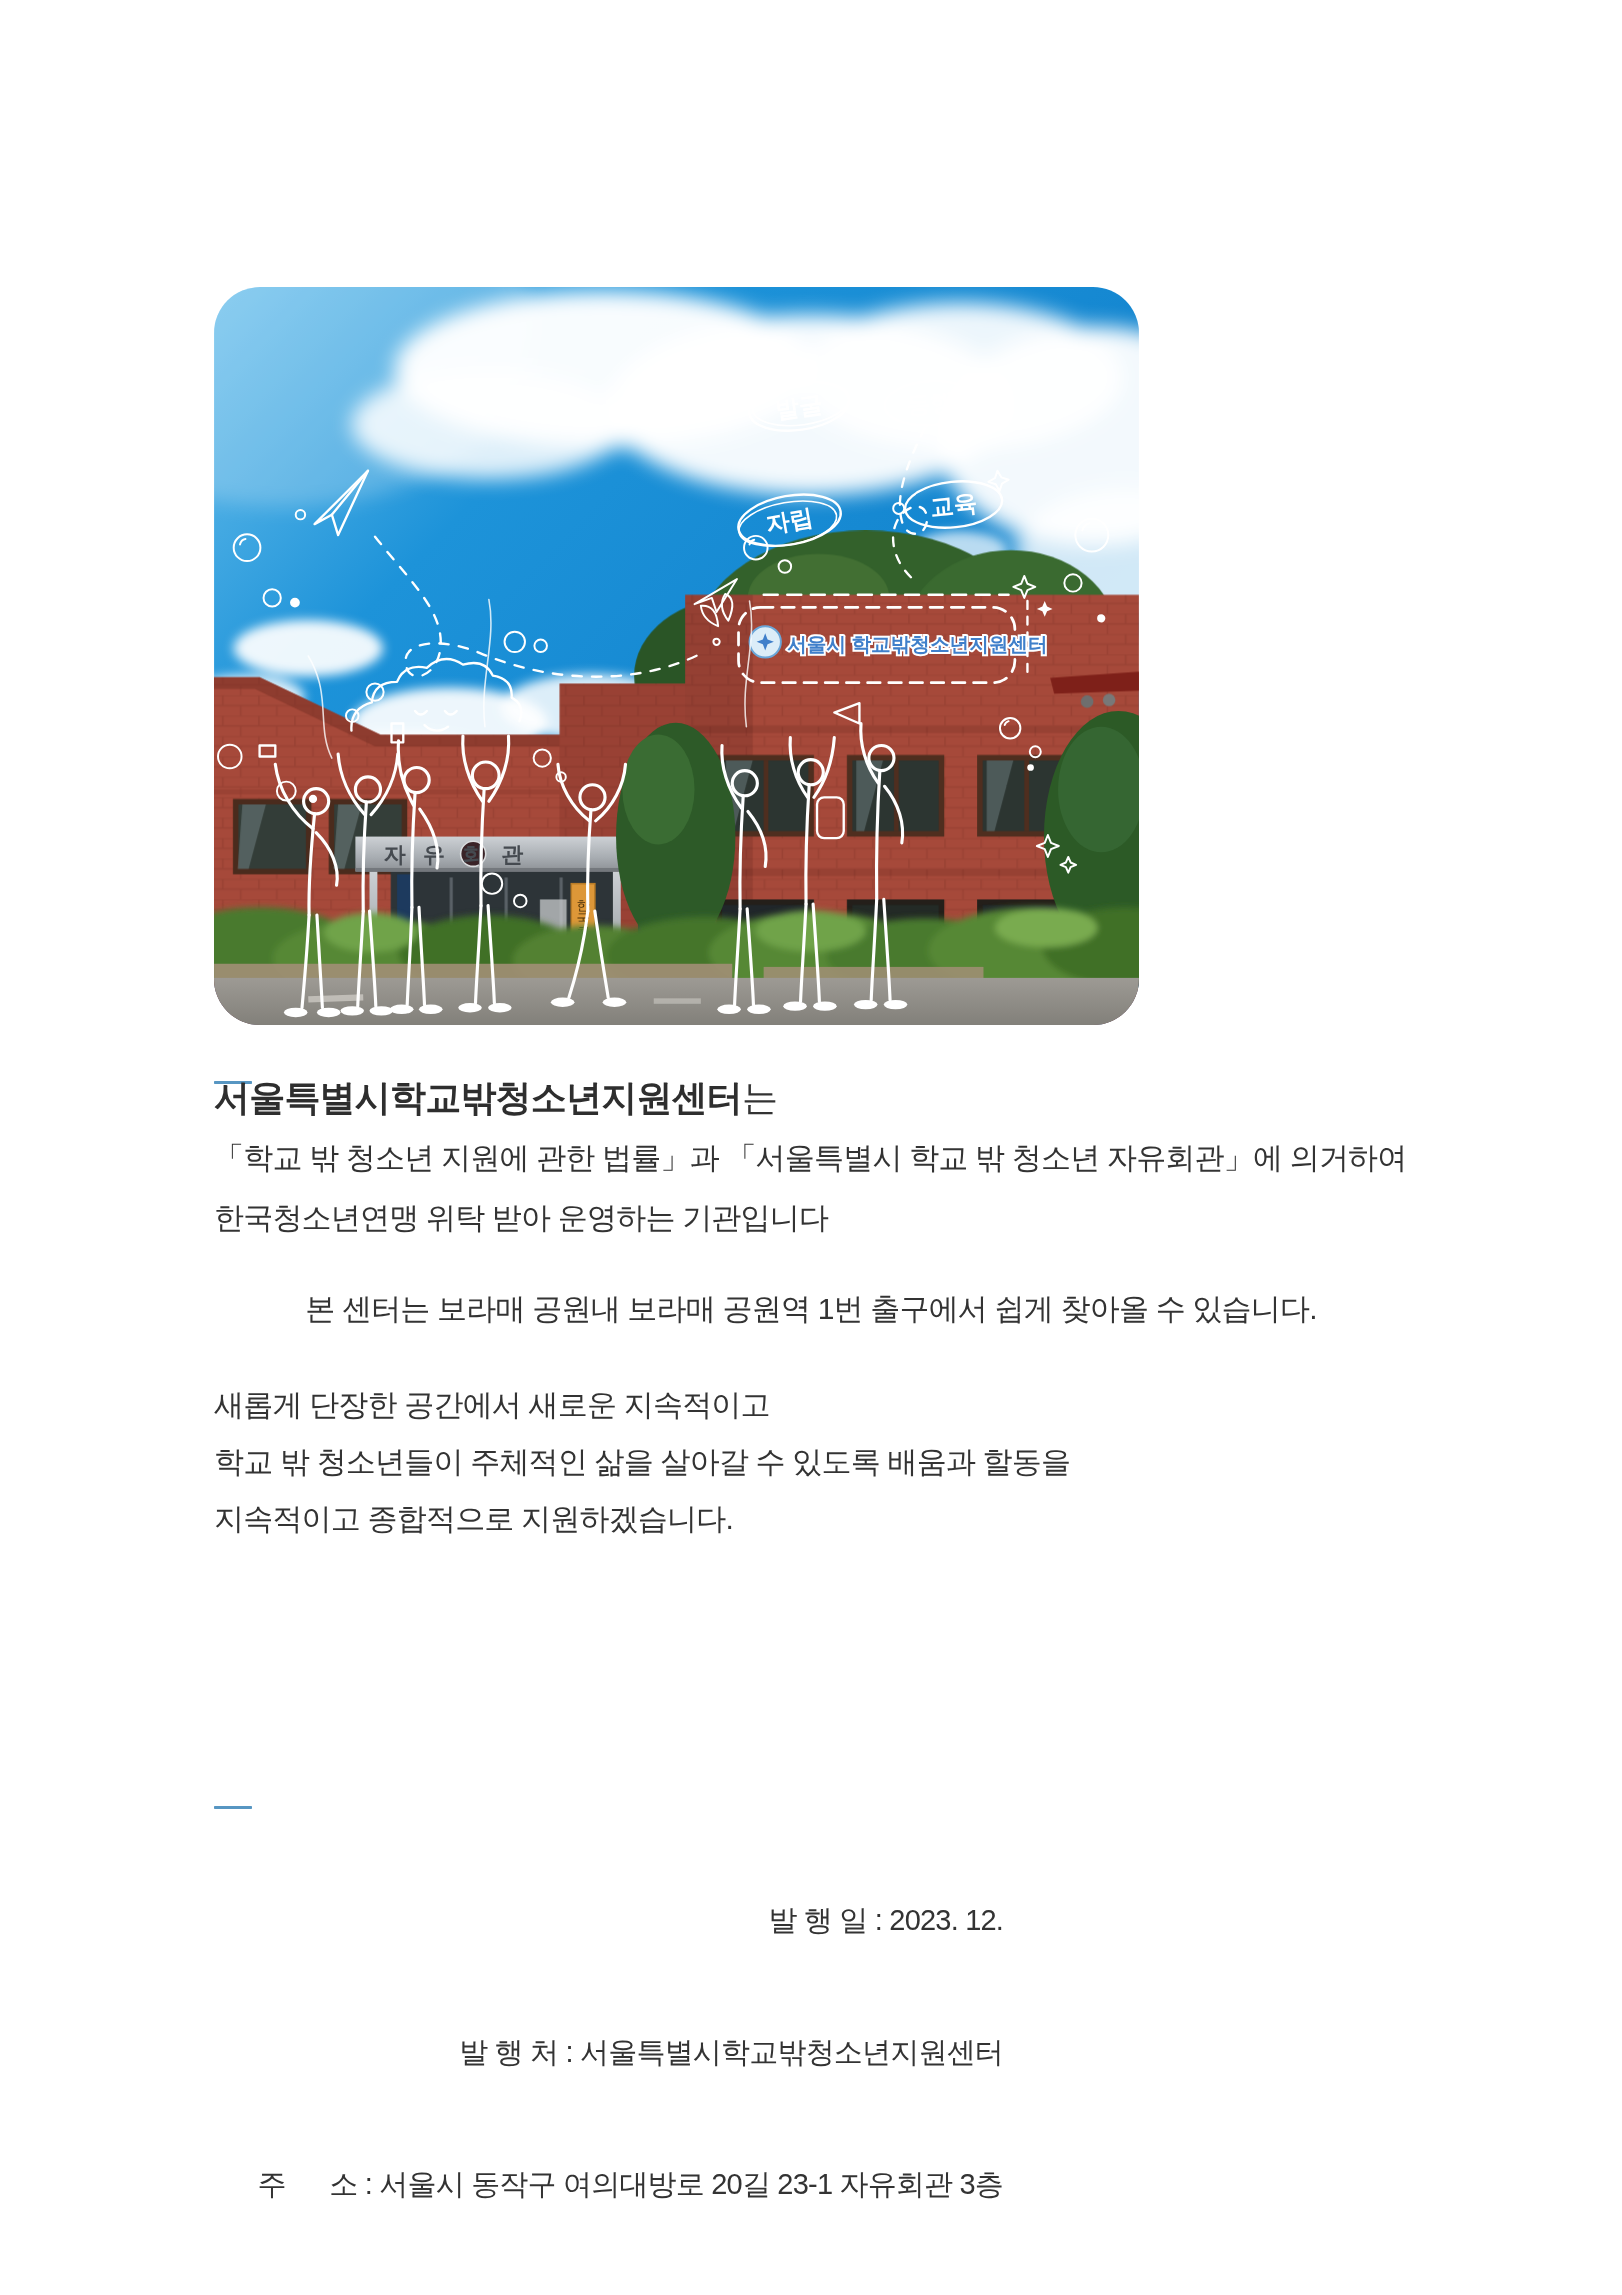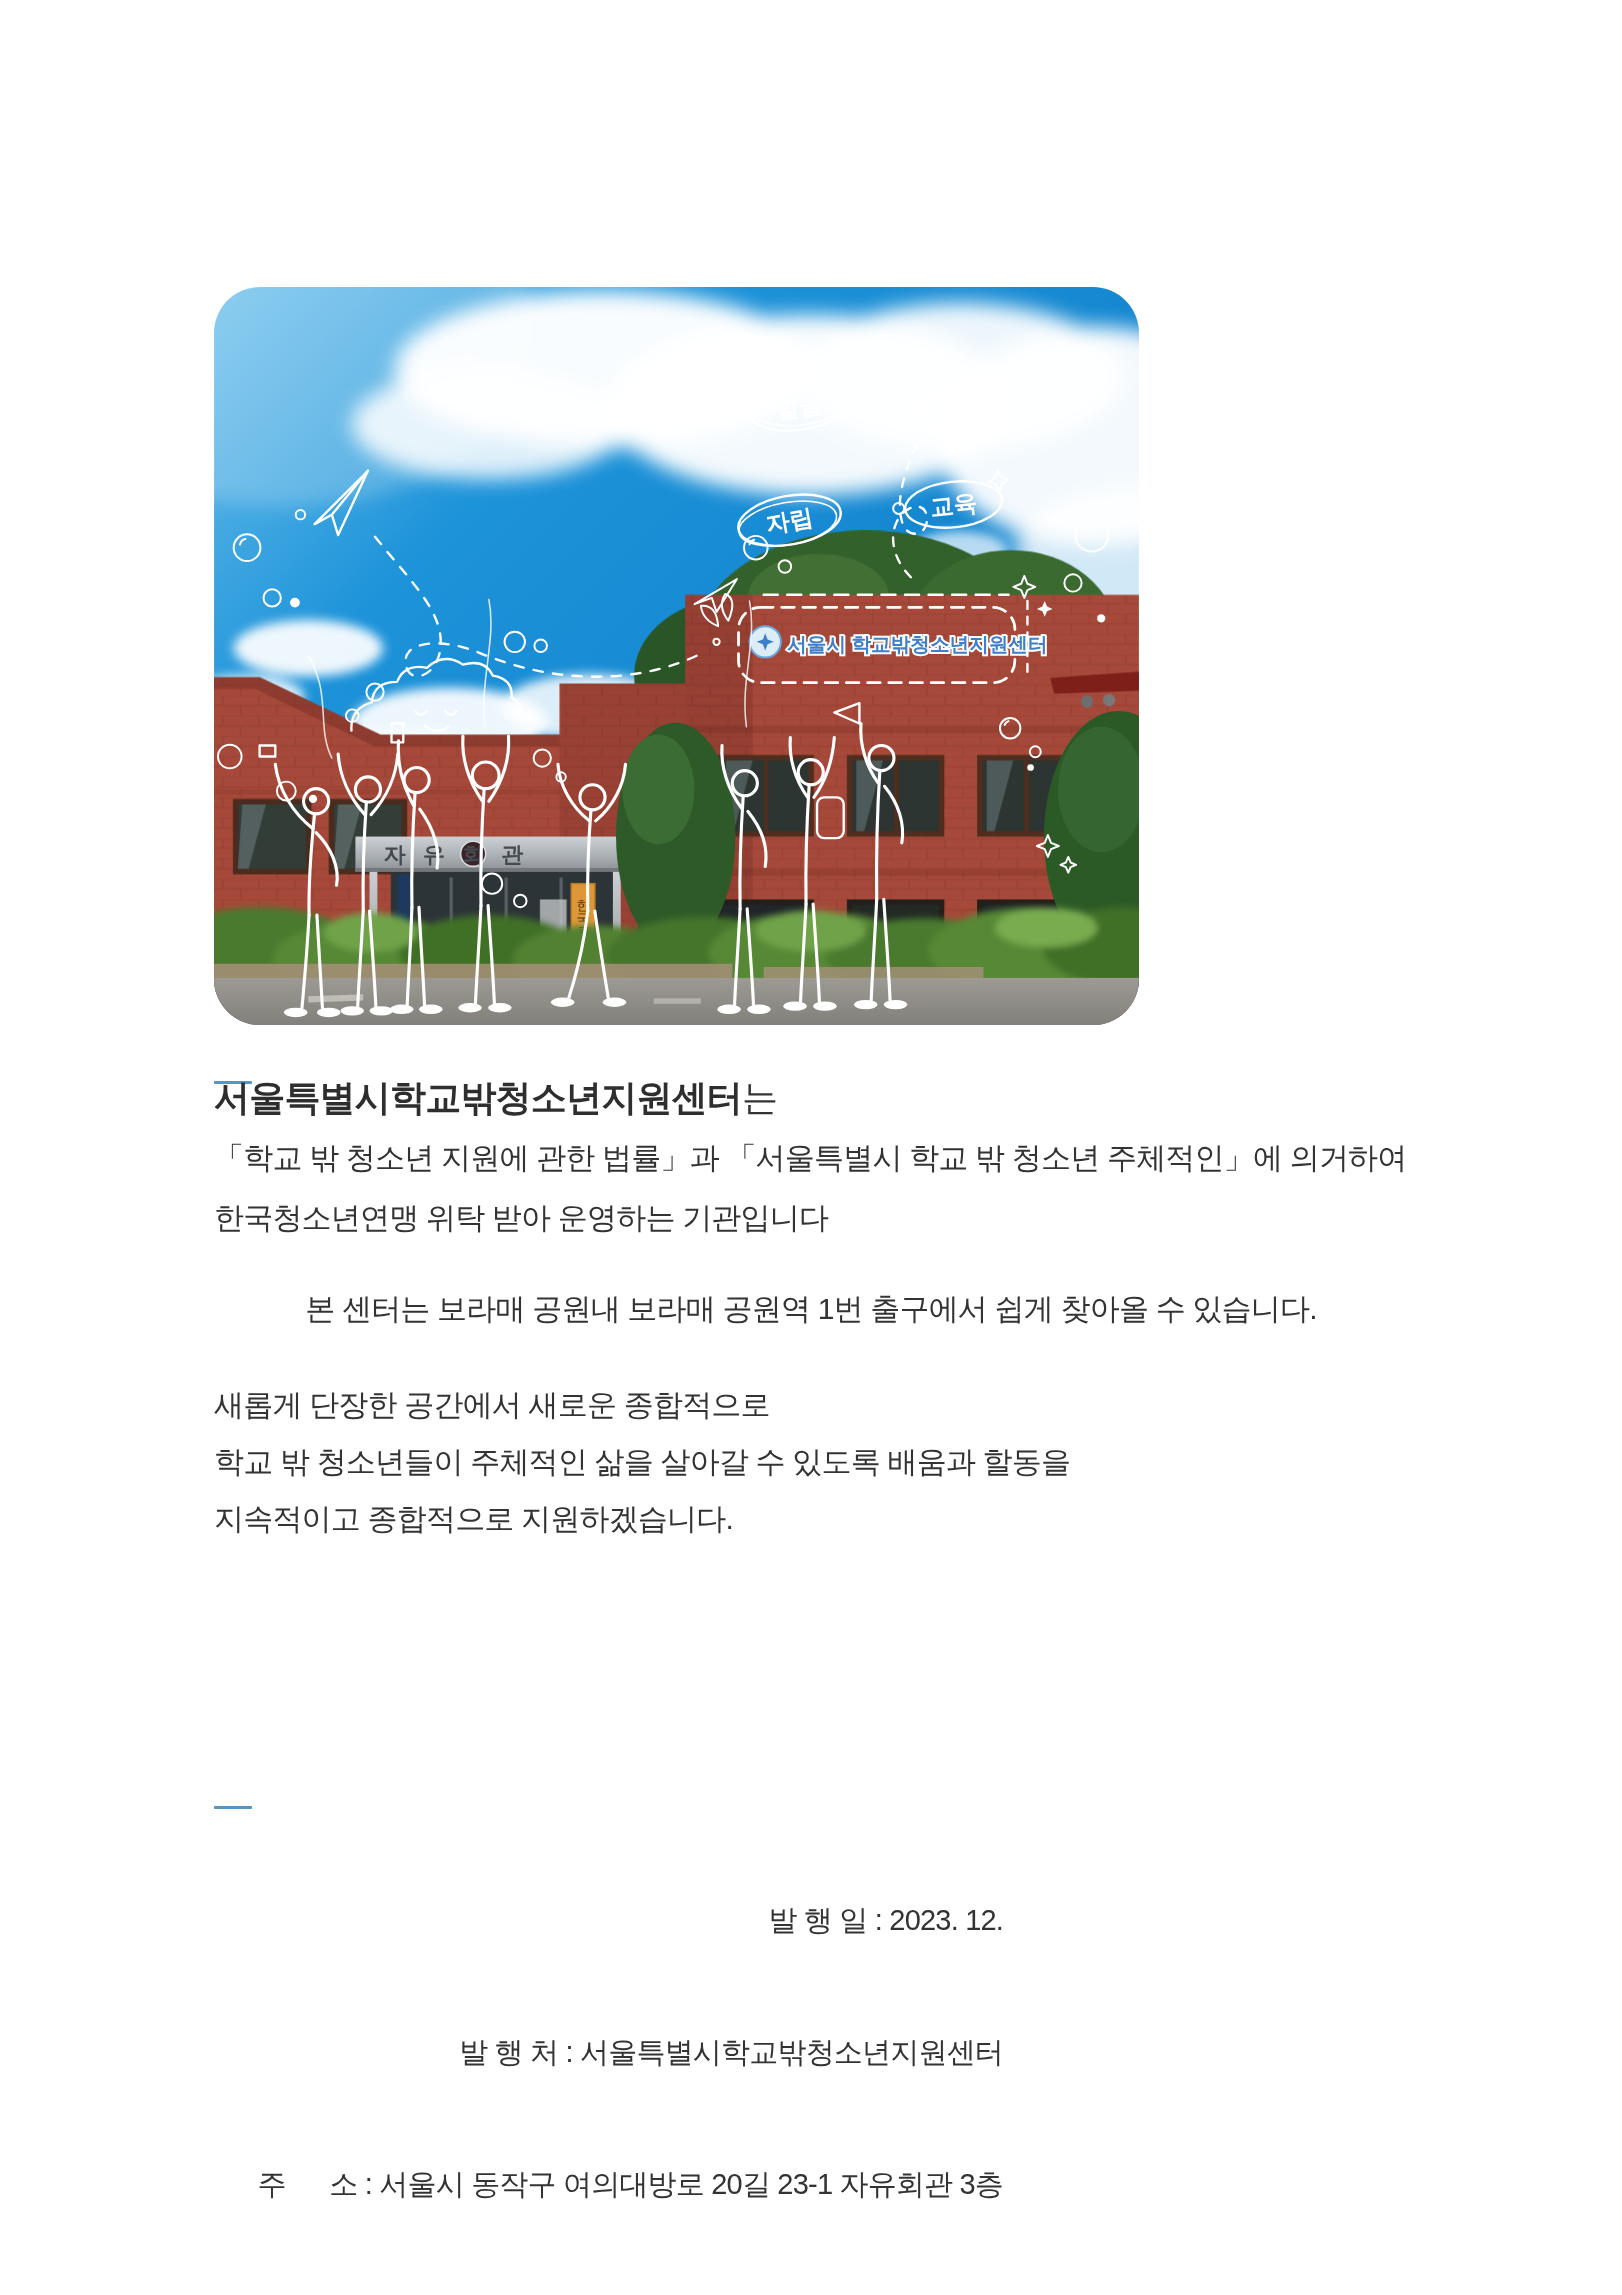--- a/index.html
+++ b/index.html
@@ -391,28 +391,28 @@
     </svg>
   </figure>
 
   <div class="divider d1"></div>
 
   <section class="intro">
     <div class="title-line">
       <span class="b">서울특별시학교밖청소년지원센터</span><span>는</span>
     </div>
     <p class="p1">
-      <span class="ln">「학교 밖 청소년 지원에 관한 법률」과 「서울특별시 학교 밖 청소년 주체적인」에 의거하여</span>
+      <span class="ln">「학교 밖 청소년 지원에 관한 법률」과 「서울특별시 학교 밖 청소년 자유회관」에 의거하여</span>
       <span class="ln">한국청소년연맹 위탁 받아 운영하는 기관입니다</span>
     </p>
     <p class="p2">
       <span class="ln">본 센터는 보라매 공원내 보라매 공원역 1번 출구에서 쉽게 찾아올 수 있습니다.</span>
     </p>
     <p class="p3">
-      <span class="ln">새롭게 단장한 공간에서 새로운 종합적으로</span>
+      <span class="ln">새롭게 단장한 공간에서 새로운 지속적이고</span>
       <span class="ln">학교 밖 청소년들이 주체적인 삶을 살아갈 수 있도록 배움과 할동을</span>
       <span class="ln">지속적이고 종합적으로 지원하겠습니다.</span>
     </p>
   </section>
 
   <div class="divider d2"></div>
 
   <section class="pub">
     <div class="row">
       <span class="lbl">발 행 일</span><span class="sep"> : </span><span class="val">2023. 12.</span>

